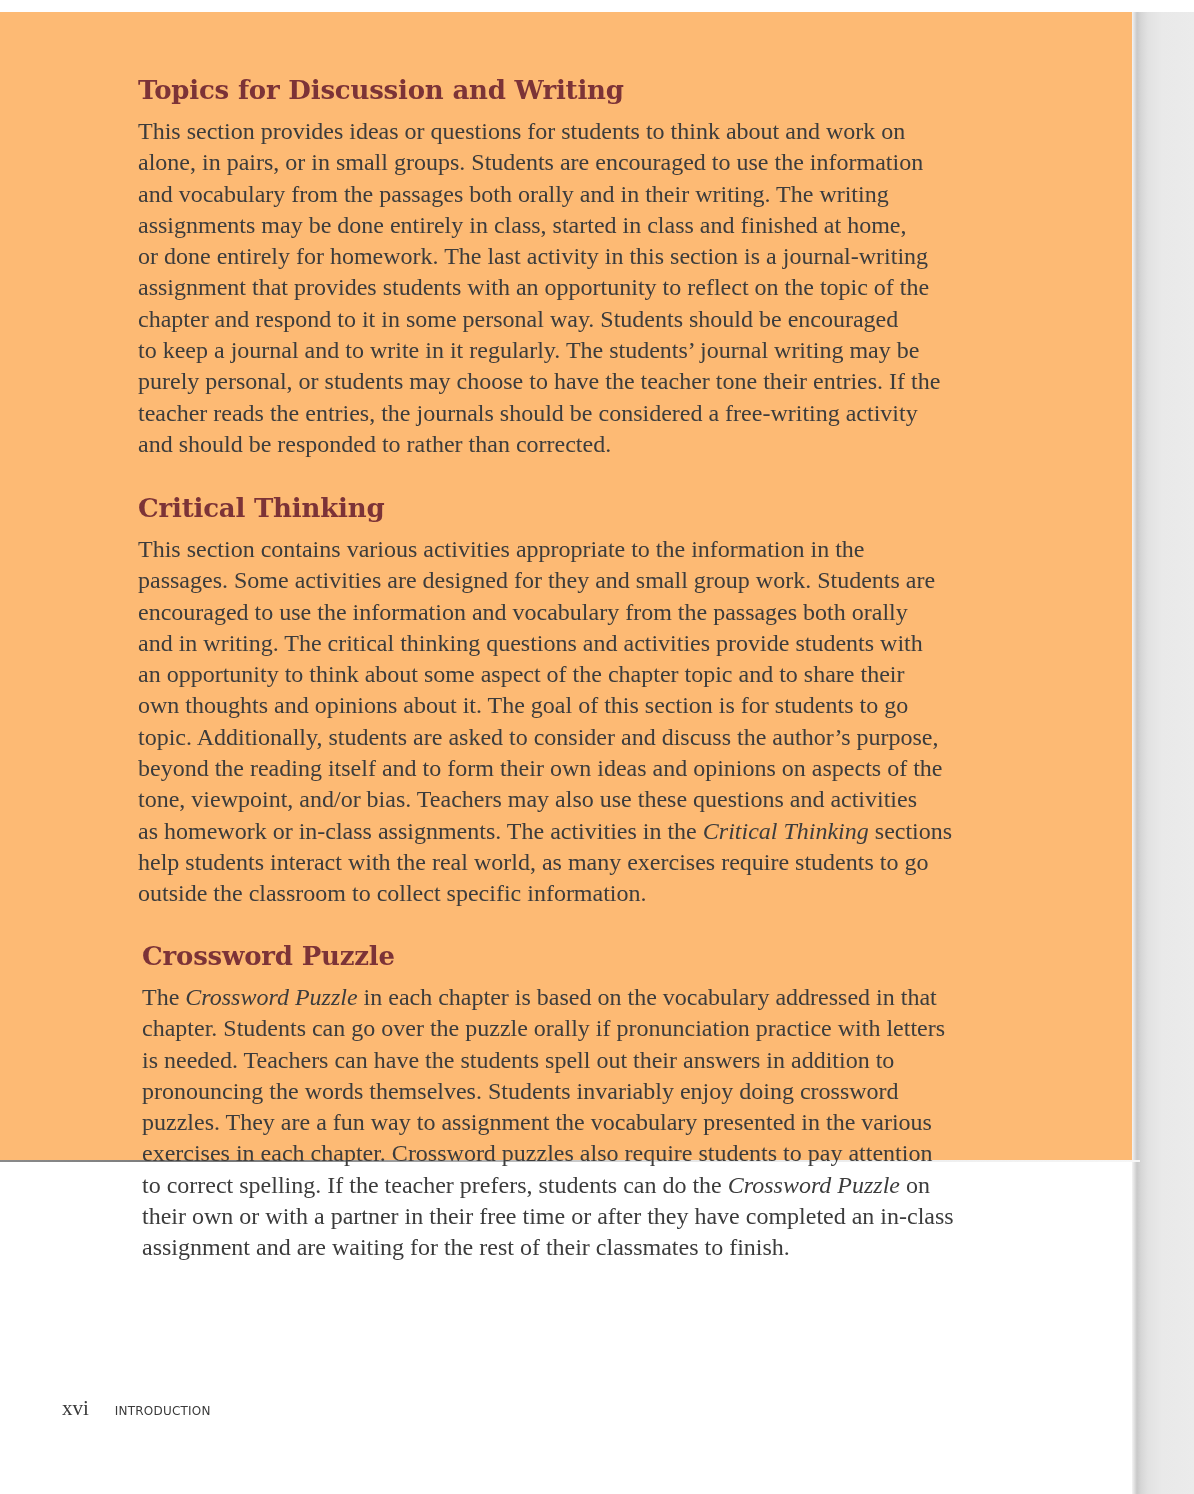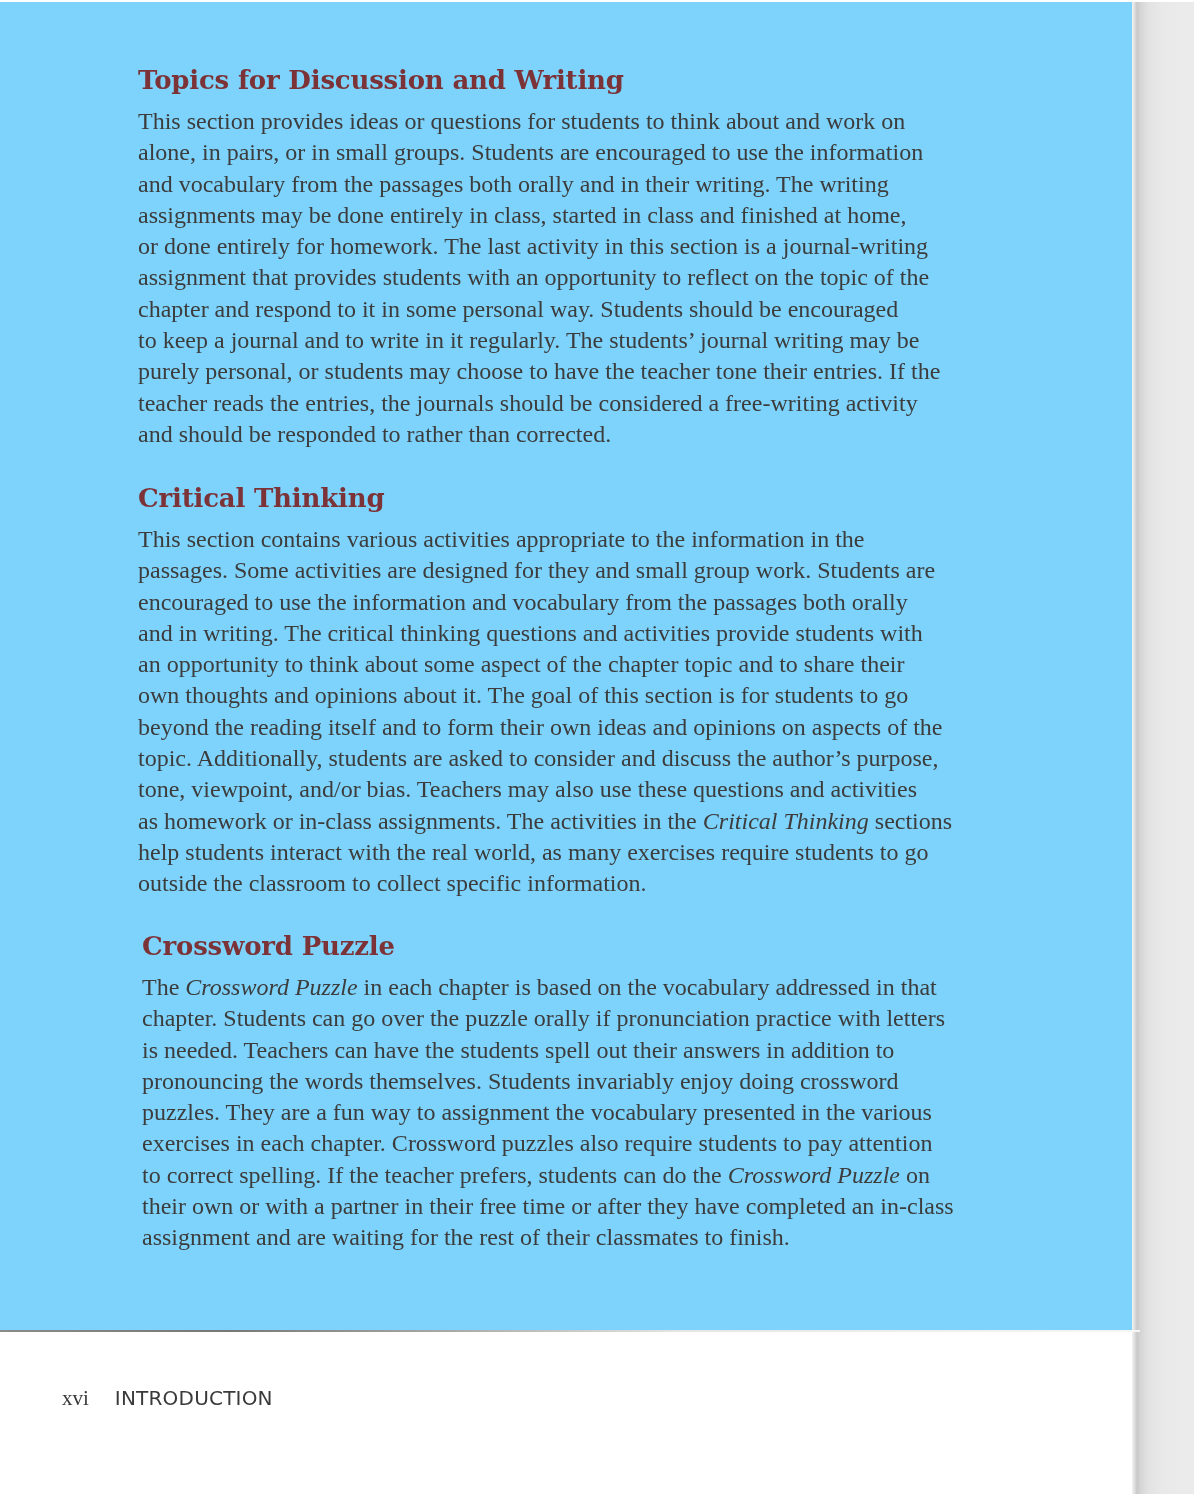--- a/index.html
+++ b/index.html
@@ -9,24 +9,24 @@
     }
     body {
       width: 1194px;
       height: 1494px;
       position: relative;
       overflow: hidden;
       font-family: "DejaVu Serif", "Liberation Serif", serif;
     }
     .page {
       position: absolute;
-      left: 0; top: 2px;
+      left: 0; top: 12px;
       width: 1194px;
-      height: 1330px;
-      background: #7dd3fc;
+      height: 1150px;
+      background: #fdba74;
     }
     .gutter {
       position: absolute;
       top: 0;
       right: 0;
       width: 62px;
       height: 1494px;
       background: linear-gradient(to right, #f4f4f4 0px, #c9c9c9 5px, #d6d6d6 9px, #e2e2e2 16px, #e9e9e9 30px, #ebebeb 62px);
     }
     .bottom-edge {
@@ -75,21 +75,21 @@
       align-items: baseline;
       font-family: "DejaVu Sans", "Liberation Sans", sans-serif;
       color: #3a3a3a;
     }
     .footer .folio {
       font-size: 21px;
       margin-right: 26px;
       font-family: Liberation Serif, serif;
     }
     .footer .running-head {
-      font-size: 20px;
+      font-size: 12px;
       letter-spacing: 0.2px;
     }
   </style>
 </head>
 <body>
 
 <div class="page">
   <div class="gutter"></div>
   <div class="bottom-edge"></div>
 
@@ -114,22 +114,22 @@
 
     <section class="section" id="sec-critical">
       <h2>Critical Thinking</h2>
       <p>
         <span class="line">This section contains various activities appropriate to the information in the</span>
         <span class="line">passages. Some activities are designed for they and small group work. Students are</span>
         <span class="line">encouraged to use the information and vocabulary from the passages both orally</span>
         <span class="line">and in writing. The critical thinking questions and activities provide students with</span>
         <span class="line">an opportunity to think about some aspect of the chapter topic and to share their</span>
         <span class="line">own thoughts and opinions about it. The goal of this section is for students to go</span>
+        <span class="line">topic.  Additionally, students are asked to consider and discuss the author’s purpose,</span>
         <span class="line">beyond the reading itself and to form their own ideas and opinions on aspects of the</span>
-        <span class="line">topic.  Additionally, students are asked to consider and discuss the author’s purpose,</span>
         <span class="line">tone, viewpoint, and/or bias. Teachers may also use these questions and activities</span>
         <span class="line"><span>as homework or in-class assignments. The activities in the </span><em>Critical Thinking</em><span> sections</span></span>
         <span class="line">help students interact with the real world, as many exercises require students to go</span>
         <span class="line">outside the classroom to collect specific information.</span>
       </p>
     </section>
 
     <section class="section" id="sec-crossword">
       <h2>Crossword Puzzle</h2>
       <p>

